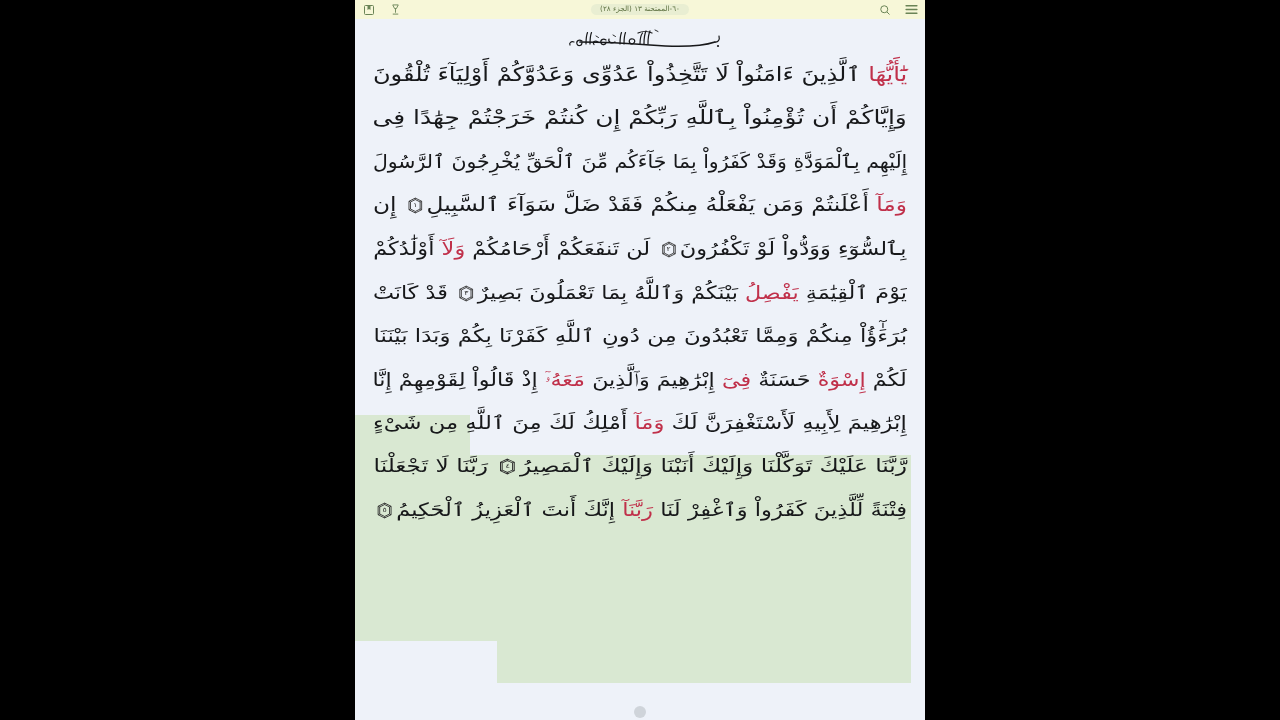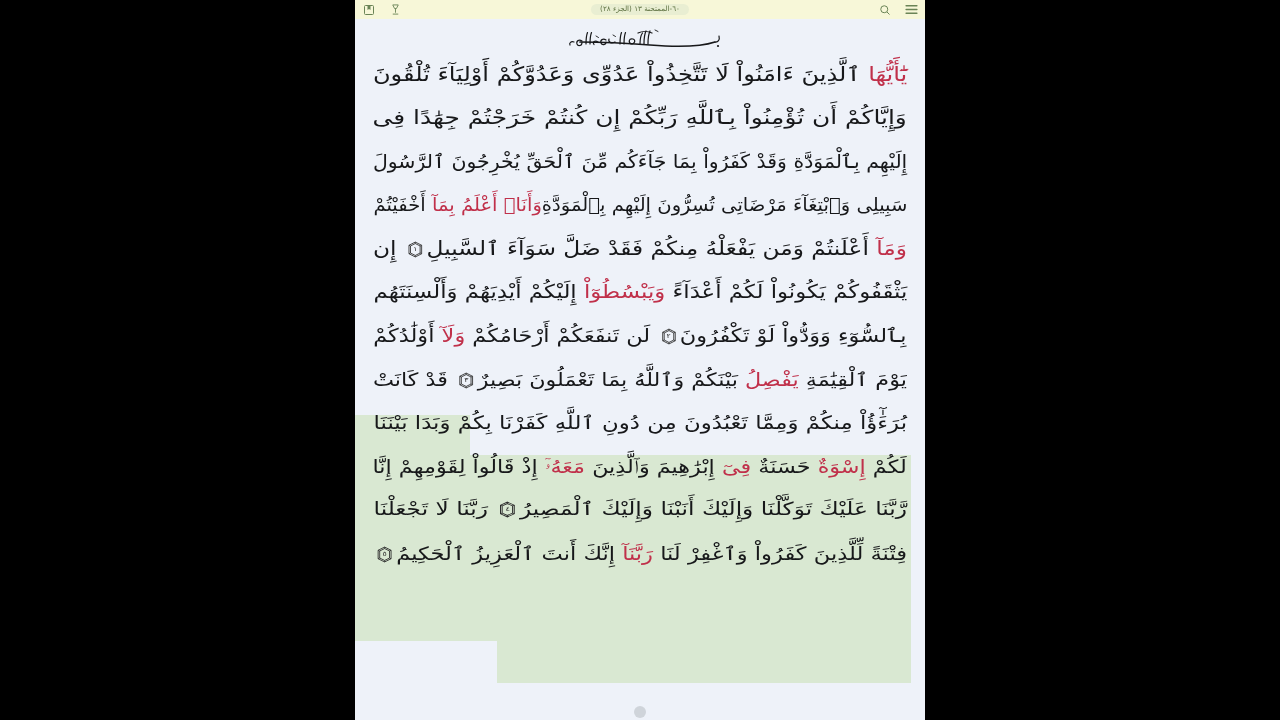--- a/index.html
+++ b/index.html
@@ -251,51 +251,48 @@
       <div class="line">
         <span class="txt" style="font-size: 20px; transform: scaleX(1.203);"><span class="tj">يَٰٓأَيُّهَا </span><span>ٱلَّذِينَ ءَامَنُواْ لَا تَتَّخِذُواْ عَدُوِّى وَعَدُوَّكُمْ أَوْلِيَآءَ تُلْقُونَ</span></span>
       </div>
       <div class="line">
         <span class="txt" style="font-size: 19.5px; transform: scaleX(1.274);"><span>وَإِيَّاكُمْ أَن تُؤْمِنُواْ بِٱللَّهِ رَبِّكُمْ إِن كُنتُمْ خَرَجْتُمْ جِهَٰدًا فِى</span></span>
       </div>
       <div class="line">
         <span class="txt" style="font-size: 19px; transform: scaleX(1.077);"><span>إِلَيْهِم بِٱلْمَوَدَّةِ وَقَدْ كَفَرُواْ بِمَا جَآءَكُم مِّنَ ٱلْحَقِّ يُخْرِجُونَ ٱلرَّسُولَ</span></span>
       </div>
       <div class="line">
-        <span class="txt" style="font-size: 18px; transform: scaleX(1.088);"><span>سَبِيلِى وَٱبْتِغَآءَ مَرْضَاتِى تُسِرُّونَ إِلَيْهِم بِٱلْمَوَدَّةِ</span><span class="tj">وَأَنَا۠ أَعْلَمُ بِمَآ</span><span> أَخْفَيْتُمْ</span></span>
-      </div>
-      <div class="line">
         <span class="txt" style="font-size: 19.5px; transform: scaleX(1.192);"><span class="tj">وَمَآ</span><span> أَعْلَنتُمْ وَمَن يَفْعَلْهُ مِنكُمْ فَقَدْ ضَلَّ سَوَآءَ ٱلسَّبِيلِ</span><span class="ayah-mark"><svg width="17" height="17" viewBox="0 0 24 24" fill="none" stroke="#2b2b2b" stroke-width="1.1">
                 <path d="M12 1.5 19.5 6 19.5 18 12 22.5 4.5 18 4.5 6Z"></path>
                 <path d="M12 3.6 17.7 7 17.7 17 12 20.4 6.3 17 6.3 7Z"></path>
                 <path d="M12 1.5 12 3.6 M19.5 6 17.7 7 M19.5 18 17.7 17 M12 22.5 12 20.4 M4.5 18 6.3 17 M4.5 6 6.3 7"></path>
               </svg><span class="num">١</span></span><span> إِن</span></span>
       </div>
       <div class="line">
-        <span class="txt" style="font-size: 19px; transform: scaleX(1.2);"><span>يَثْقَفُوكُمْ يَكُونُواْ لَكُمْ أَعْدَآءً </span><span class="tj">وَيَبْسُطُوٓاْ</span><span> إِلَيْكُمْ أَيْدِيَهُمْ وَأَلْسِنَتَهُم</span></span>
-      </div>
-      <div class="line">
         <span class="txt" style="font-size: 19px; transform: scaleX(1.181);"><span>بِٱلسُّوٓءِ وَوَدُّواْ لَوْ تَكْفُرُونَ</span><span class="ayah-mark"><svg width="17" height="17" viewBox="0 0 24 24" fill="none" stroke="#2b2b2b" stroke-width="1.1">
                 <path d="M12 1.5 19.5 6 19.5 18 12 22.5 4.5 18 4.5 6Z"></path>
                 <path d="M12 3.6 17.7 7 17.7 17 12 20.4 6.3 17 6.3 7Z"></path>
                 <path d="M12 1.5 12 3.6 M19.5 6 17.7 7 M19.5 18 17.7 17 M12 22.5 12 20.4 M4.5 18 6.3 17 M4.5 6 6.3 7"></path>
               </svg><span class="num">٢</span></span><span> لَن تَنفَعَكُمْ أَرْحَامُكُمْ </span><span class="tj">وَلَآ</span><span> أَوْلَٰدُكُمْ</span></span>
       </div>
       <div class="line">
         <span class="txt" style="font-size: 18.5px; transform: scaleX(1.203);"><span>يَوْمَ ٱلْقِيَٰمَةِ </span><span class="tj">يَفْصِلُ</span><span> بَيْنَكُمْ وَٱللَّهُ بِمَا تَعْمَلُونَ بَصِيرٌ</span><span class="ayah-mark"><svg width="17" height="17" viewBox="0 0 24 24" fill="none" stroke="#2b2b2b" stroke-width="1.1">
                 <path d="M12 1.5 19.5 6 19.5 18 12 22.5 4.5 18 4.5 6Z"></path>
                 <path d="M12 3.6 17.7 7 17.7 17 12 20.4 6.3 17 6.3 7Z"></path>
                 <path d="M12 1.5 12 3.6 M19.5 6 17.7 7 M19.5 18 17.7 17 M12 22.5 12 20.4 M4.5 18 6.3 17 M4.5 6 6.3 7"></path>
               </svg><span class="num">٣</span></span><span> قَدْ كَانَتْ</span></span>
       </div>
       <div class="line">
         <span class="txt" style="font-size: 18.5px; transform: scaleX(1.233);"><span>بُرَءَٰٓؤُاْ مِنكُمْ وَمِمَّا تَعْبُدُونَ مِن دُونِ ٱللَّهِ كَفَرْنَا بِكُمْ وَبَدَا بَيْنَنَا</span></span>
       </div>
       <div class="line">
         <span class="txt" style="font-size: 18.5px; transform: scaleX(1.205);"><span>لَكُمْ </span><span class="tj">إِسْوَةٌ</span><span> حَسَنَةٌ </span><span class="tj">فِىٓ</span><span> إِبْرَٰهِيمَ وَٱلَّذِينَ </span><span class="tj">مَعَهُۥٓ</span><span> إِذْ قَالُواْ لِقَوْمِهِمْ إِنَّا</span></span>
+      </div>
+      <div class="line">
+        <span class="txt" style="font-size: 18.5px; transform: scaleX(1.225);"><span>إِبْرَٰهِيمَ لِأَبِيهِ لَأَسْتَغْفِرَنَّ لَكَ </span><span class="tj">وَمَآ</span><span> أَمْلِكُ لَكَ مِنَ ٱللَّهِ مِن شَىْءٍ</span></span>
       </div>
       <div class="line">
         <span class="txt" style="font-size: 18px; transform: scaleX(1.293);"><span>رَّبَّنَا عَلَيْكَ تَوَكَّلْنَا وَإِلَيْكَ أَنَبْنَا وَإِلَيْكَ ٱلْمَصِيرُ</span><span class="ayah-mark"><svg width="17" height="17" viewBox="0 0 24 24" fill="none" stroke="#2b2b2b" stroke-width="1.1">
                 <path d="M12 1.5 19.5 6 19.5 18 12 22.5 4.5 18 4.5 6Z"></path>
                 <path d="M12 3.6 17.7 7 17.7 17 12 20.4 6.3 17 6.3 7Z"></path>
                 <path d="M12 1.5 12 3.6 M19.5 6 17.7 7 M19.5 18 17.7 17 M12 22.5 12 20.4 M4.5 18 6.3 17 M4.5 6 6.3 7"></path>
               </svg><span class="num">٤</span></span><span> رَبَّنَا لَا تَجْعَلْنَا</span></span>
       </div>
       <div class="line">
         <span class="txt" style="font-size: 18.5px; transform: scaleX(1.219);"><span>فِتْنَةً لِّلَّذِينَ كَفَرُواْ وَٱغْفِرْ لَنَا </span><span class="tj">رَبَّنَآ</span><span> إِنَّكَ أَنتَ ٱلْعَزِيزُ ٱلْحَكِيمُ</span><span class="ayah-mark"><svg width="17" height="17" viewBox="0 0 24 24" fill="none" stroke="#2b2b2b" stroke-width="1.1">

